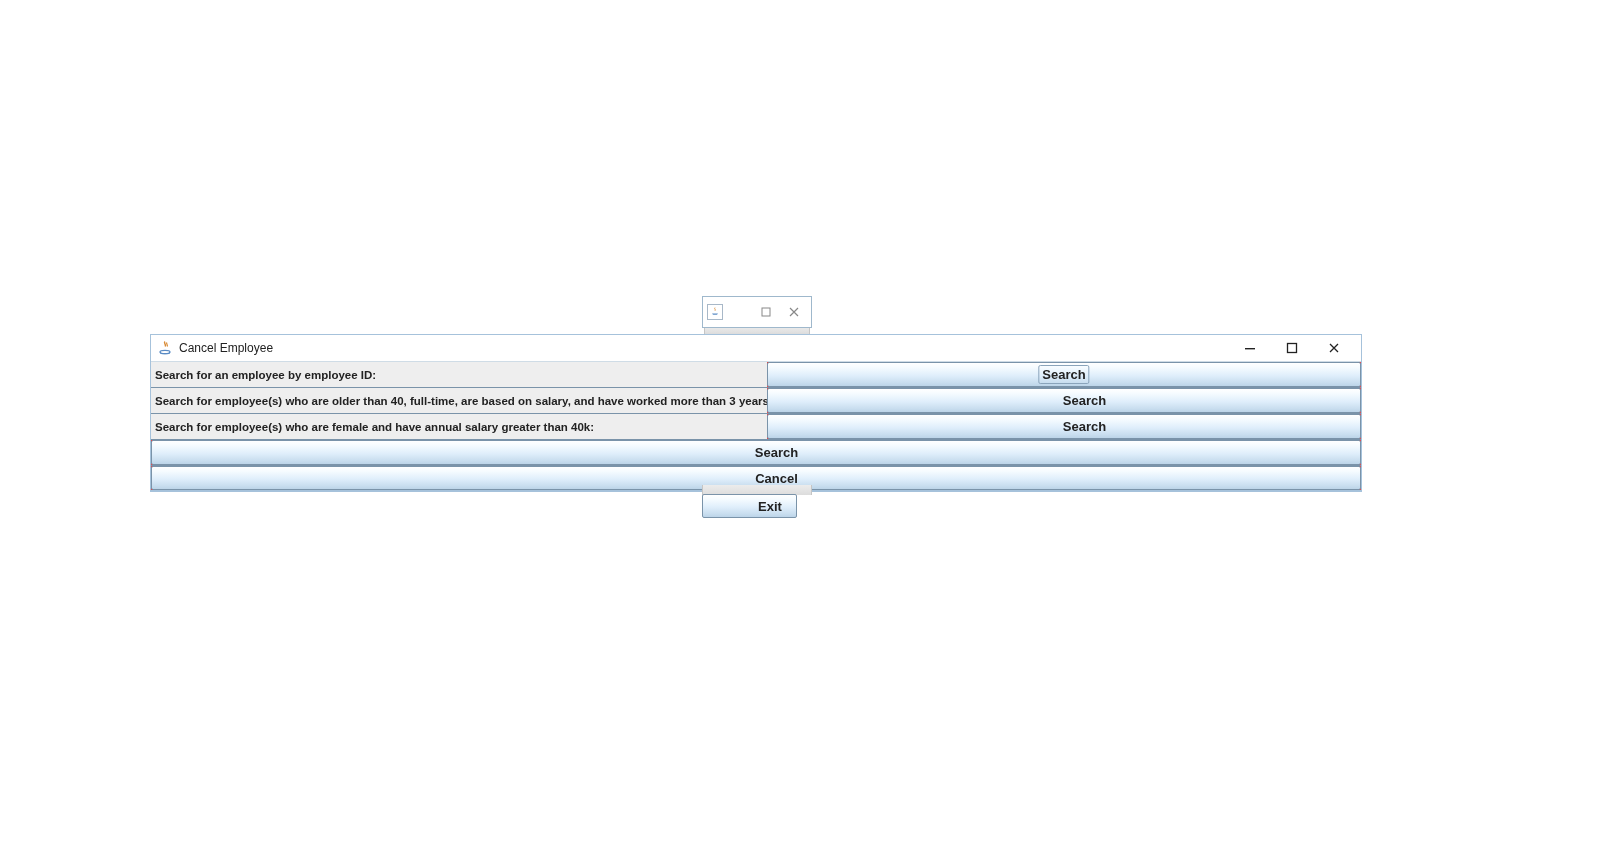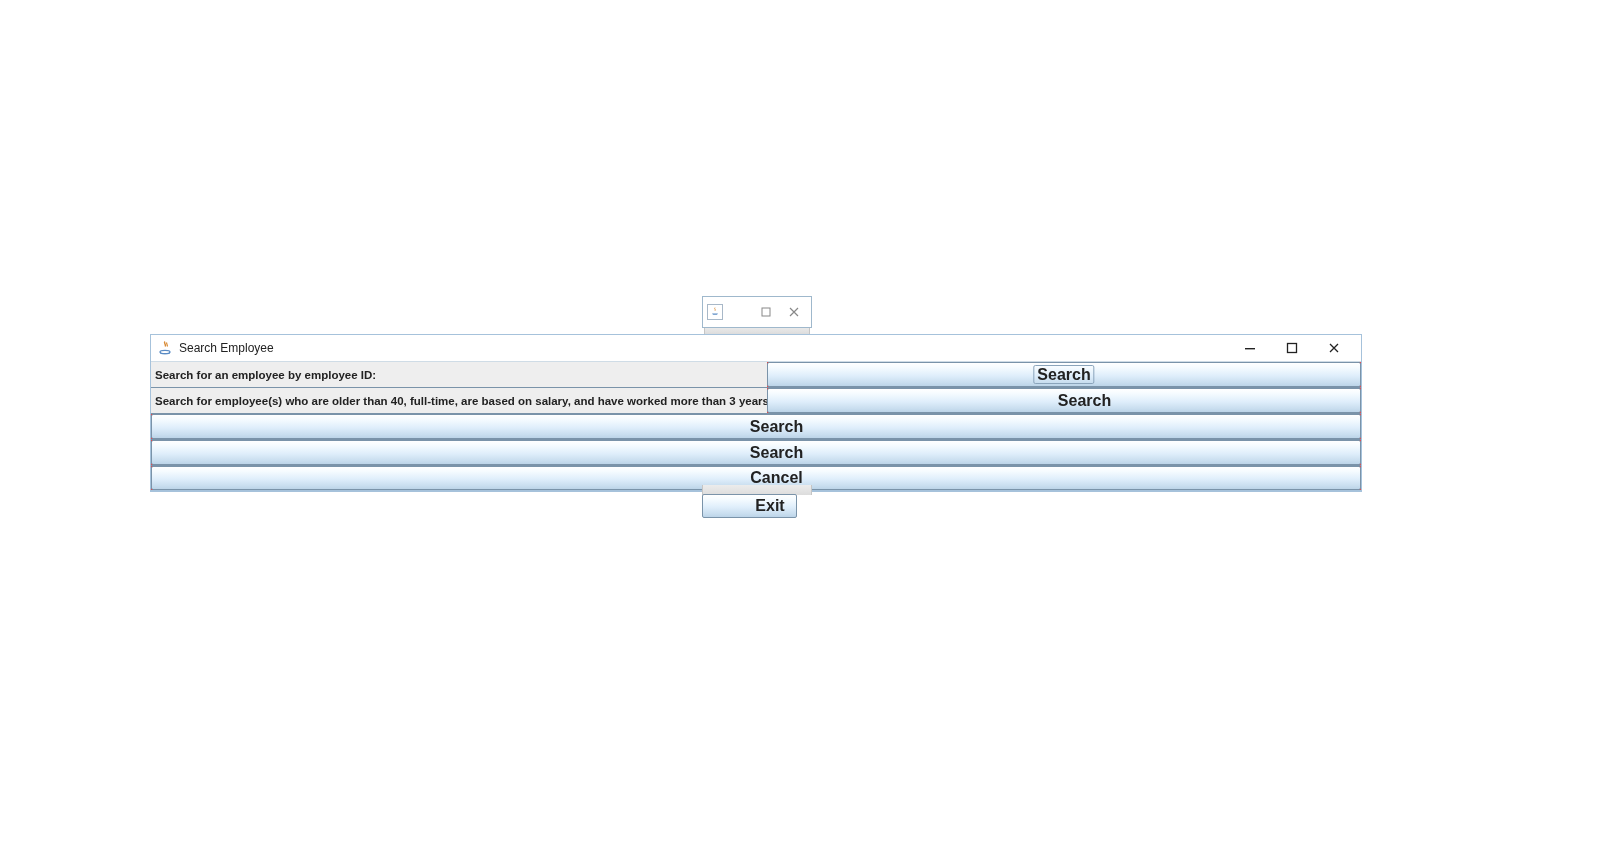--- a/index.html
+++ b/index.html
@@ -146,21 +146,21 @@
     display: flex;
   }
 
   .swing-btn {
     flex: 1;
     margin: 0;
     border: 1px solid #7a93a9;
     border-radius: 2px;
     background: linear-gradient(to bottom, #ffffff 0%, #f5fbff 20%, #dfeefb 55%, #c9deef 85%, #bcd4e8 100%);
     font-weight: bold;
-    font-size: 16px;
+    font-size: 13px;
     color: #222;
     display: flex;
     align-items: center;
     justify-content: center;
     box-sizing: border-box;
     position: relative;
     padding-left: 41px;
   }
 
   
@@ -240,21 +240,21 @@
 
   <div class="titlebar">
     <span class="java-icon">
       <svg width="16" height="16" viewBox="0 0 16 16">
         <ellipse cx="8" cy="12" rx="5" ry="1.6" fill="none" stroke="#5a8bc4" stroke-width="1.2"></ellipse>
         <path d="M3.5 11.5v1.2c0 1.4 9 1.4 9 0v-1.2" fill="none" stroke="#5a8bc4" stroke-width="1.2"></path>
         <path d="M8 1.5c-2 2 2 3 0 5" stroke="#d98b36" stroke-width="1.4" fill="none"></path>
         <path d="M10 2.5c-1.5 1.5 1.5 2.2 0 4" stroke="#d98b36" stroke-width="1.2" fill="none"></path>
       </svg>
     </span>
-    <span class="title-text">Search Employee</span>
+    <span class="title-text">Cancel Employee</span>
     <div class="win-controls">
       <div class="win-btn">
         <svg width="12" height="12" viewBox="0 0 12 12">
             <rect x="1" y="6" width="10" height="1.4" fill="#222"></rect>
           </svg>
       </div>
       <div class="win-btn">
         <svg width="12" height="12" viewBox="0 0 12 12">
             <rect x="1.5" y="1.5" width="9" height="9" fill="none" stroke="#222" stroke-width="1.3"></rect>
           </svg>
@@ -281,20 +281,21 @@
     <div class="row">
       <div class="row-label">Search for employee(s) who are older than 40, full-time, are based on salary, and have worked more than 3 years:</div>
       <div class="row-button-cell">
         <div class="swing-btn">
           <span>Search</span>
         </div>
       </div>
     </div>
 
     <div class="row">
+      <div class="row-label">Search for employee(s) who are female and have annual salary greater than 40k:</div>
       <div class="row-button-cell">
         <div class="swing-btn">
           <span>Search</span>
         </div>
       </div>
     </div>
 
     <div class="row">
       <div class="row-button-cell">
         <div class="swing-btn">

